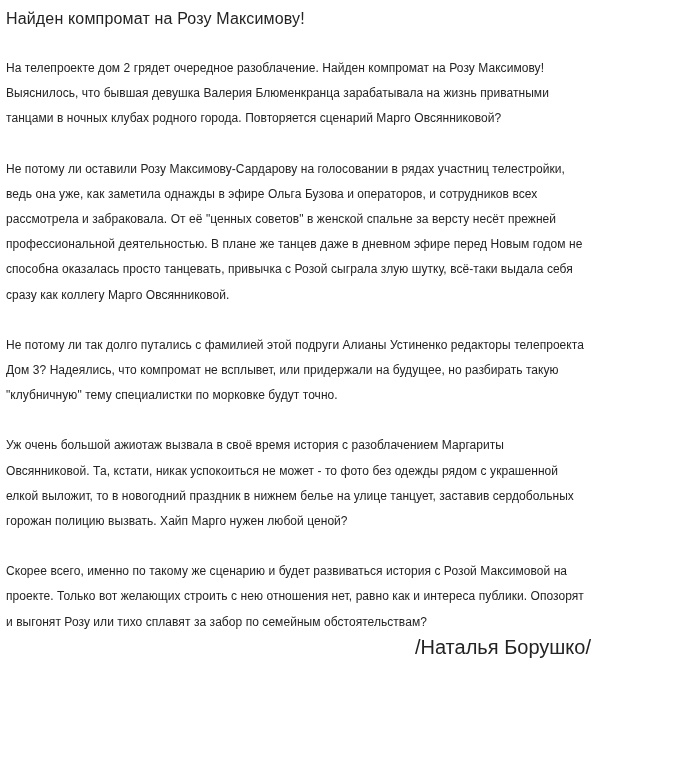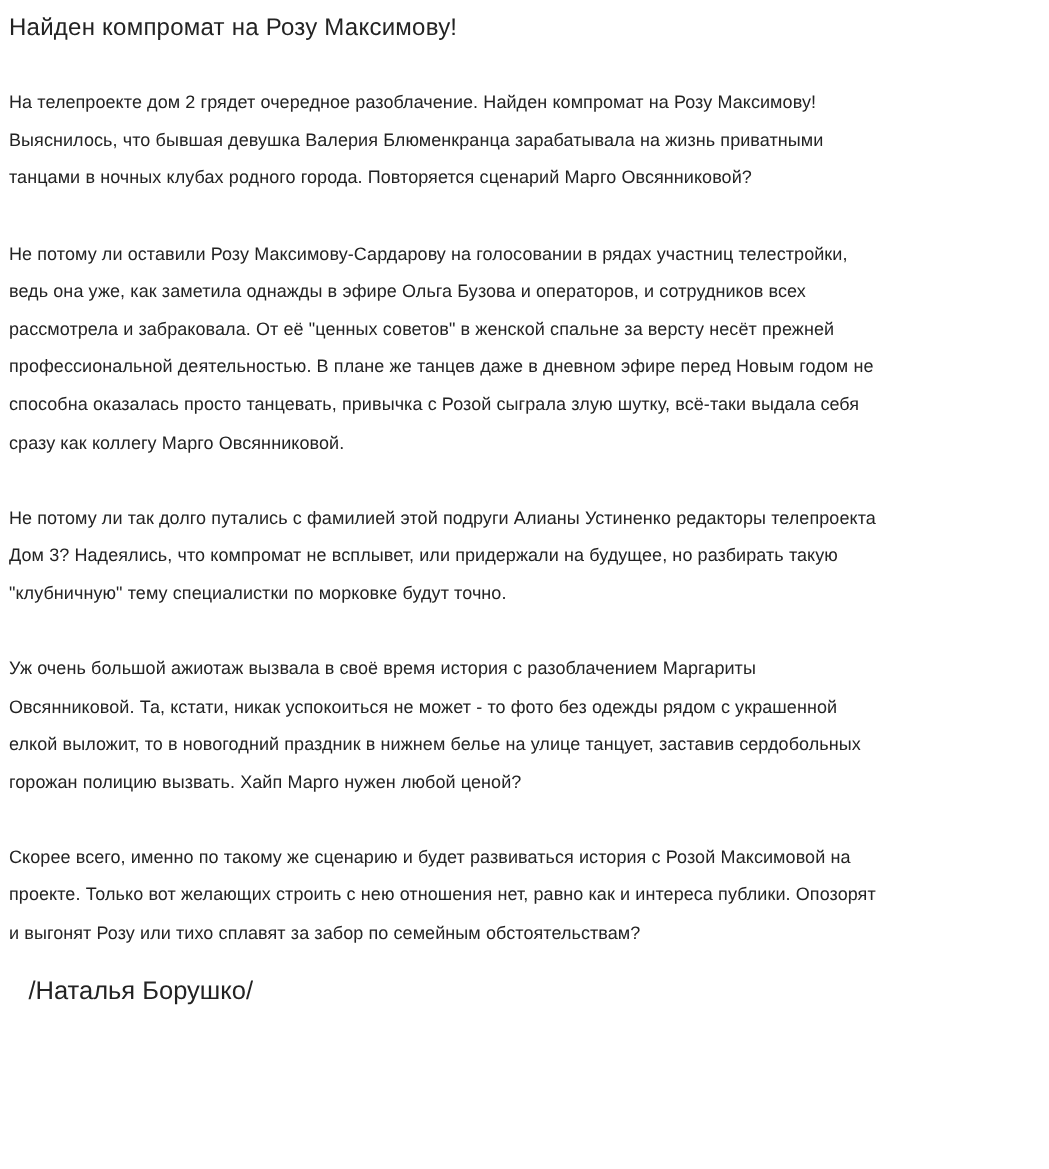--- a/index.html
+++ b/index.html
@@ -36,25 +36,25 @@
   .para {
     font-size: 12px;
     line-height: 25.2px;
     margin: 0;
     padding: 0;
     text-align: left;
     letter-spacing: 0.004em;
     word-spacing: 0.004em;
   }
   .signature {
-    font-size: 17px;
+    font-size: 20px;
     line-height: 25.2px;
-    margin: 13px;
+    margin: 0;
     padding: 0;
-    text-align: left;
+    text-align: right;
   }
 </style>
 </head>
 <body style="background: rgb(255, 255, 255); color: rgb(35, 35, 35);">
 
 <article class="article">
 
   <h1 class="headline">Найден компромат на Розу Максимову!</h1>
 
   <div class="spacer"></div>

